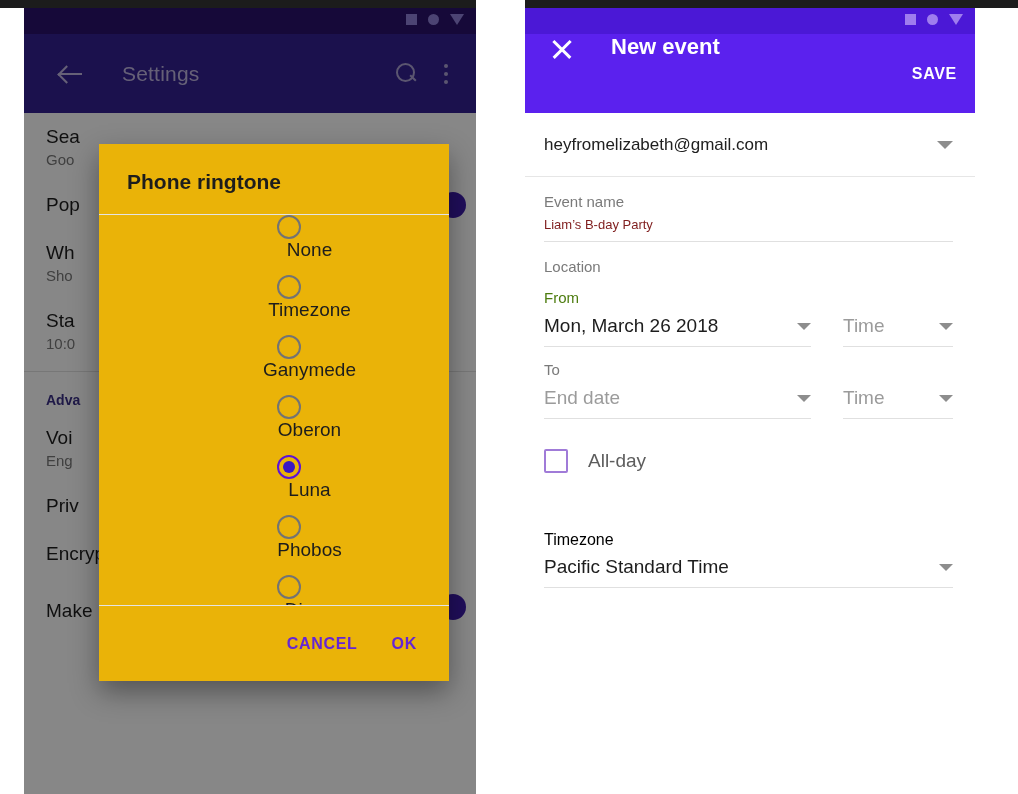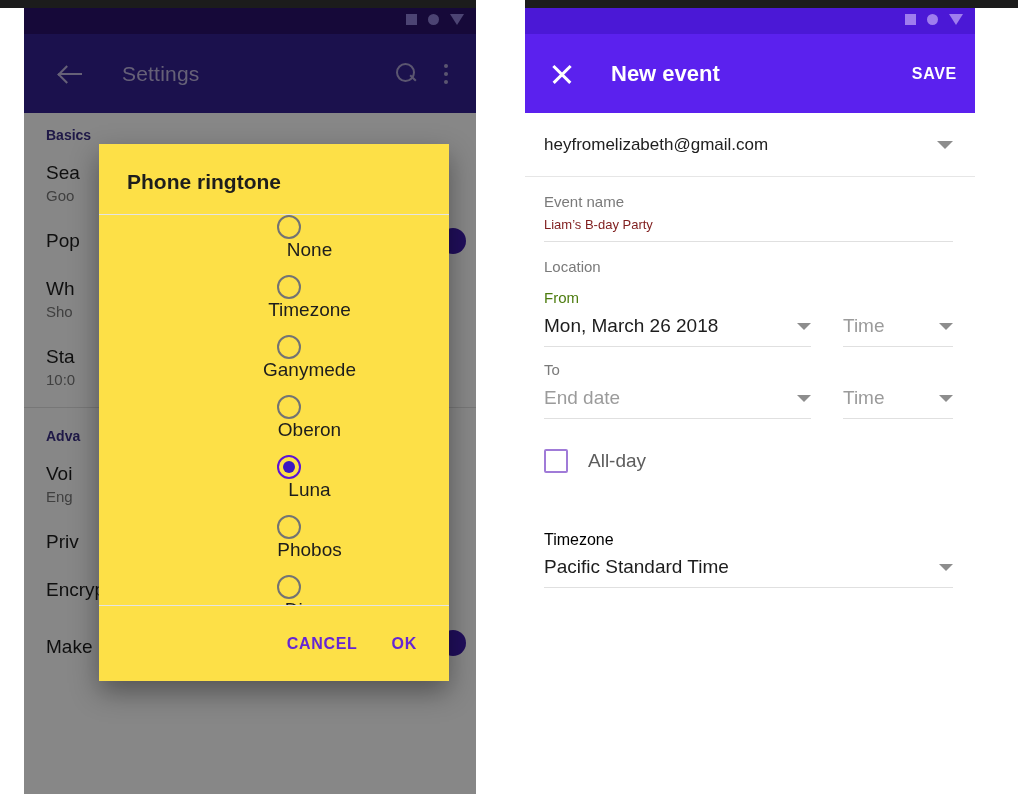--- a/index.html
+++ b/index.html
@@ -114,21 +114,21 @@
   }
   .sw .thumb {
     position: absolute; left: 26px; top: 0; width: 26px; height: 26px;
     border-radius: 50%; background: #3c1aa8; margin-top: -2px;
   }
 
   
   .dialog {
     position: absolute; left: 75px; top: 136px;
     width: 350px; height: 537px;
-    background: #fde047; z-index: 60;
+    background: #eab308; z-index: 60;
     box-shadow: 0 11px 26px rgba(0,0,0,.38);
     display: flex; flex-direction: column;
   }
   .dlg-title {
     padding: 26px 28px 20px 28px;
     font-size: 21px; font-weight: 700; color: #1d1d1d;
     border-bottom: 1px solid #e4e4e4;
   }
   .dlg-list { flex: 1; overflow: hidden; position: relative; }
   .dlg-row {
@@ -171,21 +171,21 @@
   }
   .r-sq { width: 11px; height: 11px; background: #9f7dee; }
   .r-ci { width: 11px; height: 11px; border-radius: 50%; background: #9f7dee; }
   .r-tri {
     width: 0; height: 0;
     border-left: 7px solid transparent; border-right: 7px solid transparent;
     border-top: 11px solid #9f7dee;
   }
   .r-appbar {
     position: absolute; left: 0; top: 26px; width: 450px; height: 79px;
-    background: #5b21ee; display: flex; align-items: center;
+    background: #5b21ee; display: flex; 
   }
   .ic-close {
     margin-left: 22px; width: 30px; height: 30px; position: relative; flex: none;
   }
   .ic-close::before, .ic-close::after {
     content: ""; position: absolute; left: 3px; top: 14px;
     width: 24px; height: 2.6px; background: #ffffff;
   }
   .ic-close::before { transform: rotate(45deg); }
   .ic-close::after { transform: rotate(-45deg); }
@@ -266,21 +266,20 @@
         <span class="ic-search"></span>
         <span class="ic-more">
             <i></i>
             <i></i>
             <i></i>
           </span>
       </span>
     </div>
 
     <div class="l-content">
-      <div class="sec-hdr">Basics</div>
 
       <div class="pref">
         <div class="t">Sea</div>
         <div class="s">Goo</div>
       </div>
 
       <div class="pref">
         <div class="t">Pop</div>
         <div class="sw">
           <span class="track"></span>

